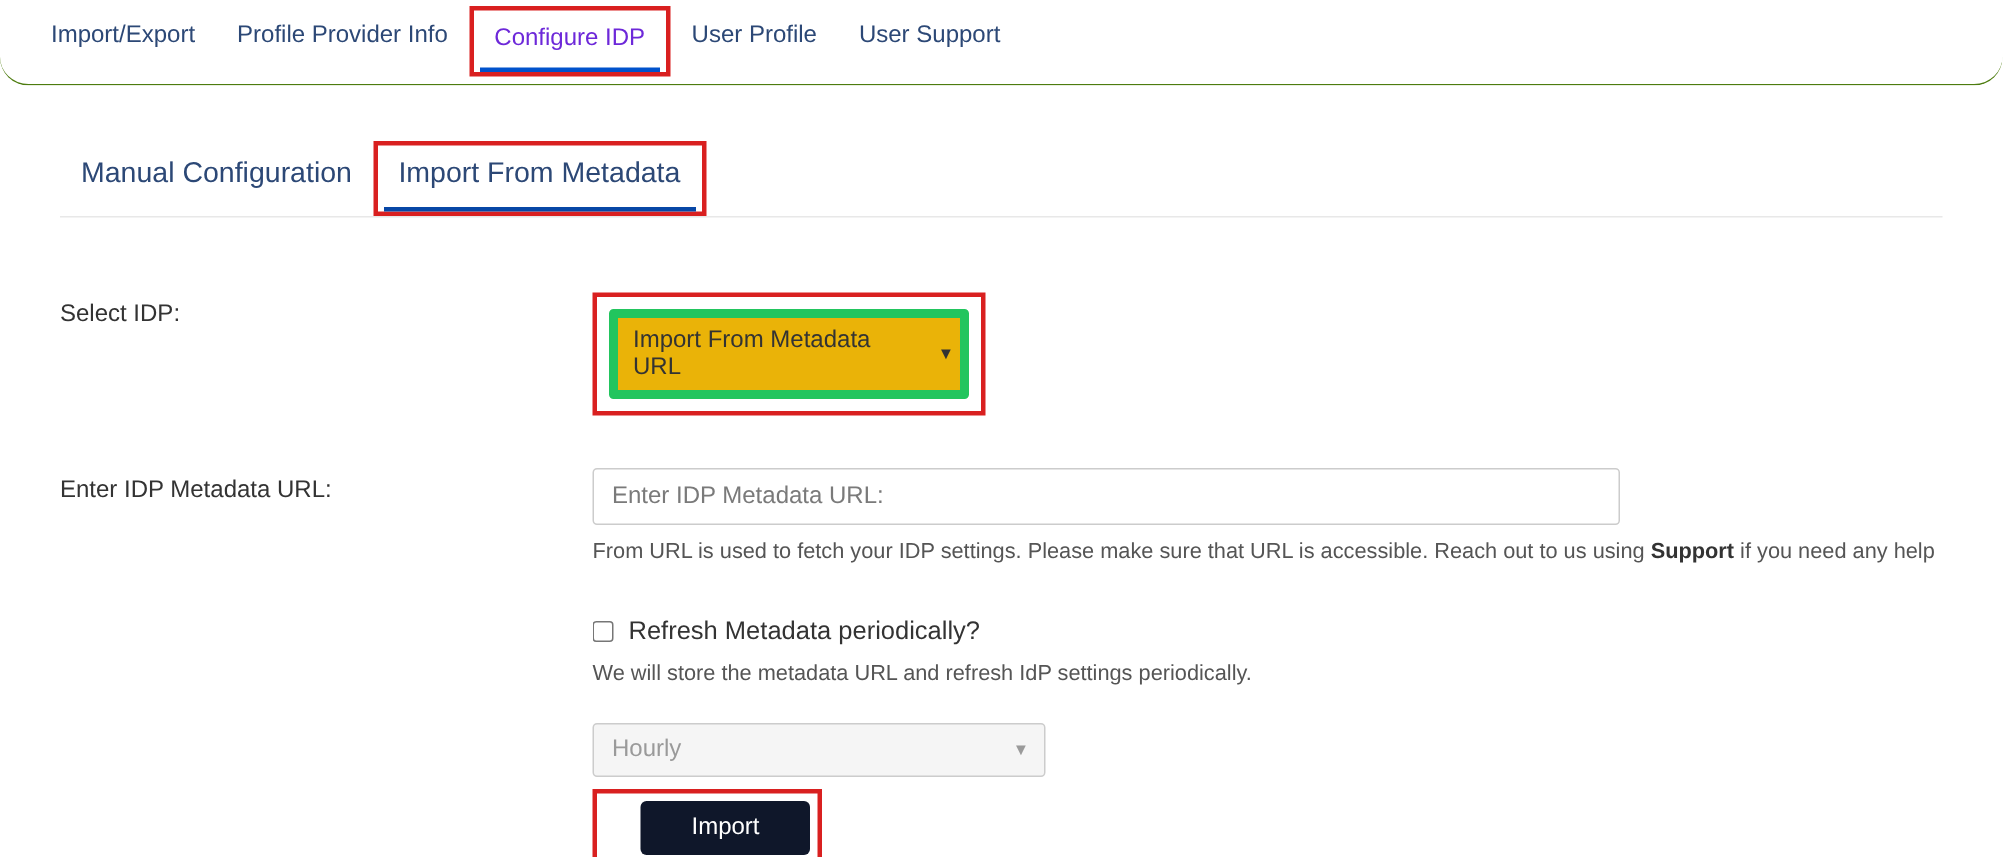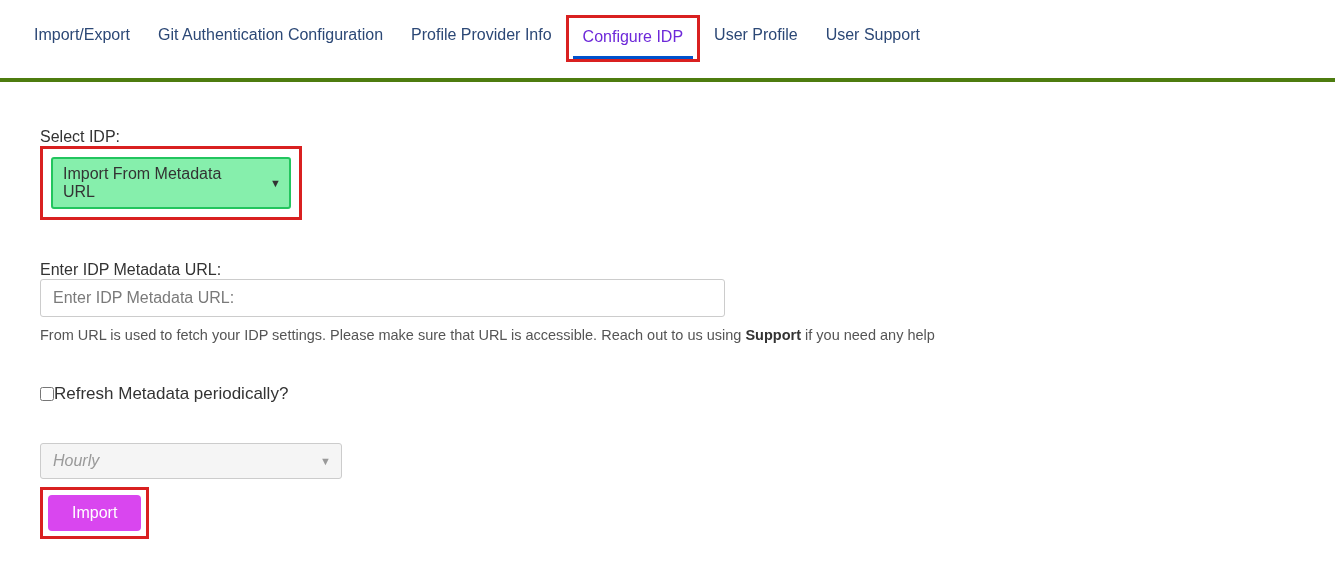--- a/index.html
+++ b/index.html
@@ -10,23 +10,24 @@
     body {
       font-family: -apple-system, BlinkMacSystemFont, "Segoe UI", Arial, sans-serif;
       font-size: 15px;
       color: #333;
       background: #fff;
       width: 1335px;
     }
     .top-tabs {
       display: flex;
       gap: 0;
-      padding: 16px 20px;
-      border-bottom: 4px solid #4d7c0f;
+      padding: 5px 20px;
+      border-bottom: 1px solid #4d7c0f;
       align-items: flex-start;
+      border-radius: 19px;
     }
     .top-tab {
       padding: 10px 14px 12px 14px;
       color: #2c4876;
       font-size: 16px;
       cursor: pointer;
       border-bottom: 3px solid transparent;
       position: relative;
     }
     .top-tab.active {
@@ -66,21 +67,20 @@
       padding: 0 4px;
       margin-top: -3px;
     }
     .red-box-subtab .sub-tab {
       padding: 8px 10px 11px 10px;
     }
     .form-row {
       display: flex;
       align-items: flex-start;
       margin-bottom: 35px;
-      flex-direction: column;
     }
     .form-label {
       width: 355px;
       flex-shrink: 0;
       color: #333;
       font-size: 16px;
       padding-top: 6px;
     }
     .form-field {
       flex: 1;
@@ -88,26 +88,26 @@
     .red-box-field {
       border: 3px solid #d92020;
       padding: 8px;
       display: inline-block;
     }
     .select-wrap {
       position: relative;
       display: inline-block;
     }
     .select {
-      border: 2px solid #22c55e;
+      border: 6px solid #22c55e;
       border-radius: 3px;
       padding: 6px 34px 6px 10px;
       font-size: 16px;
       color: #333;
-      background: #86efac;
+      background: #eab308;
       cursor: pointer;
       width: 240px;
       appearance: none;
     }
     .select-arrow {
       position: absolute;
       right: 10px;
       top: 50%;
       transform: translateY(-50%);
       pointer-events: none;
@@ -131,20 +131,21 @@
       color: #555;
     }
     .helper-text strong {
       font-weight: 700;
       color: #333;
       text-align: center;
     }
     .checkbox-row {
       display: flex;
       align-items: center;
+      gap: 10px;
       margin-bottom: 8px;
     }
     .checkbox {
       width: 14px;
       height: 14px;
       cursor: pointer;
     }
     .checkbox-label {
       font-size: 17px;
       color: #333;
@@ -152,60 +153,65 @@
     .disabled-select {
       border: 1px solid #ccc;
       border-radius: 3px;
       padding: 8px 34px 8px 12px;
       font-size: 16px;
       color: #9a9a9a;
       background: #f5f5f5;
       width: 302px;
       position: relative;
       display: inline-block;
-      font-style: italic;
     }
     .disabled-select .select-arrow {
       color: #9a9a9a;
     }
     .import-btn-wrap {
       border: 3px solid #d92020;
       padding: 5px;
       display: inline-block;
       margin-top: 8px;
     }
     .import-btn {
-      background: #d946ef;
+      background: #0f172a;
       color: #fff;
       border: none;
       border-radius: 4px;
-      padding: 9px 24px;
-      font-size: 16px;
-      cursor: pointer;
+      padding: 9px 34px;
+      font-size: 16px;
+      cursor: pointer;
+      margin-left: 24px;
     }
     .spacer-row {
       margin-bottom: 25px;
     }
   </style>
 </head>
 <body>
 
 <div class="top-tabs">
   <div class="top-tab">Import/Export</div>
-  <div class="top-tab">Git Authentication Configuration</div>
   <div class="top-tab">Profile Provider Info</div>
   <div class="red-box-tab">
     <div class="top-tab active">Configure IDP</div>
   </div>
   <div class="top-tab">User Profile</div>
   <div class="top-tab">User Support</div>
 </div>
 
 <div class="content">
 
+  <div class="sub-tabs">
+    <div class="sub-tab">Manual Configuration</div>
+    <div class="red-box-subtab">
+      <div class="sub-tab active">Import From Metadata</div>
+    </div>
+  </div>
 
   <div class="form-row">
     <div class="form-label">Select IDP:</div>
     <div class="form-field">
       <div class="red-box-field">
         <div class="select-wrap">
           <div class="select">Import From Metadata URL</div>
           <span class="select-arrow">▼</span>
         </div>
       </div>
@@ -222,20 +228,21 @@
     </div>
   </div>
 
   <div class="form-row spacer-row">
     <div class="form-label"></div>
     <div class="form-field">
       <div class="checkbox-row">
         <input type="checkbox" class="checkbox" style="">
         <span class="checkbox-label">Refresh Metadata periodically?</span>
       </div>
+      <div class="helper-text">We will store the metadata URL and refresh IdP settings periodically.</div>
     </div>
   </div>
 
   <div class="form-row" style="margin-bottom:0;">
     <div class="form-label"></div>
     <div class="form-field">
       <div class="disabled-select">
         <span>Hourly</span>
         <span class="select-arrow">▼</span>
       </div>

